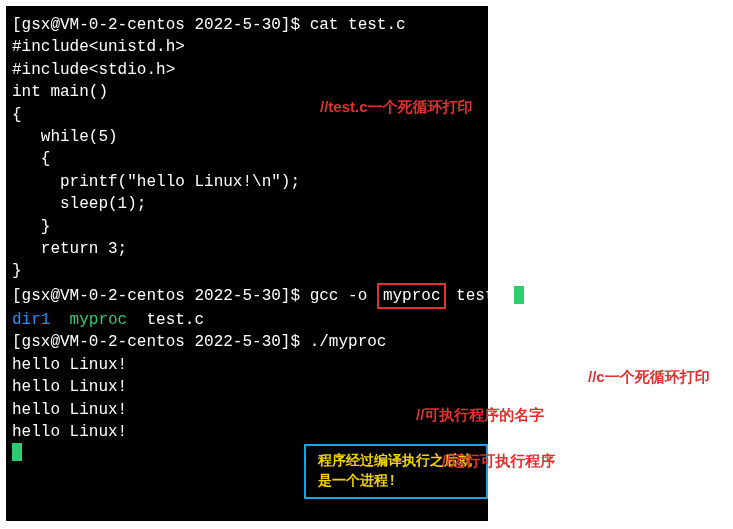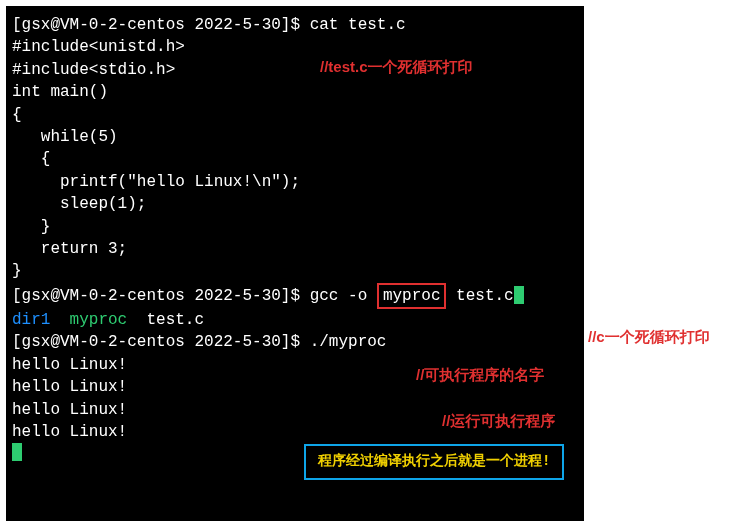--- a/index.html
+++ b/index.html
@@ -14,21 +14,21 @@
       line-height: 1.4;
       width: 733px;
       height: 529px;
       position: relative;
       padding: 6px;
     }
     .terminal {
       background: #000;
       color: #fff;
       padding: 8px 6px;
-      width: 578px;
+      width: 482px;
       min-height: 515px;
       position: relative;
     }
     .line {
       white-space: pre;
       position: relative;
     }
     .dir-blue {
       color: #1e90ff;
     }
@@ -60,20 +60,21 @@
       padding: 6px 12px;
       position: absolute;
       font-size: 14px;
     }
     .annotation {
       color: #e03030;
       font-weight: bold;
       position: absolute;
       font-size: 15px;
       font-family: 'Microsoft YaHei', sans-serif;
+      margin-top: 40px;
     }
   </style>
 </head>
 <body>
 
 <div class="terminal">
   <div class="line"><span>[gsx@VM-0-2-centos 2022-5-30]$ </span><span>cat test.c</span></div>
   <div class="line">#include&lt;unistd.h&gt;</div>
   <div class="line">#include&lt;stdio.h&gt;</div>
   <div class="line"></div>

